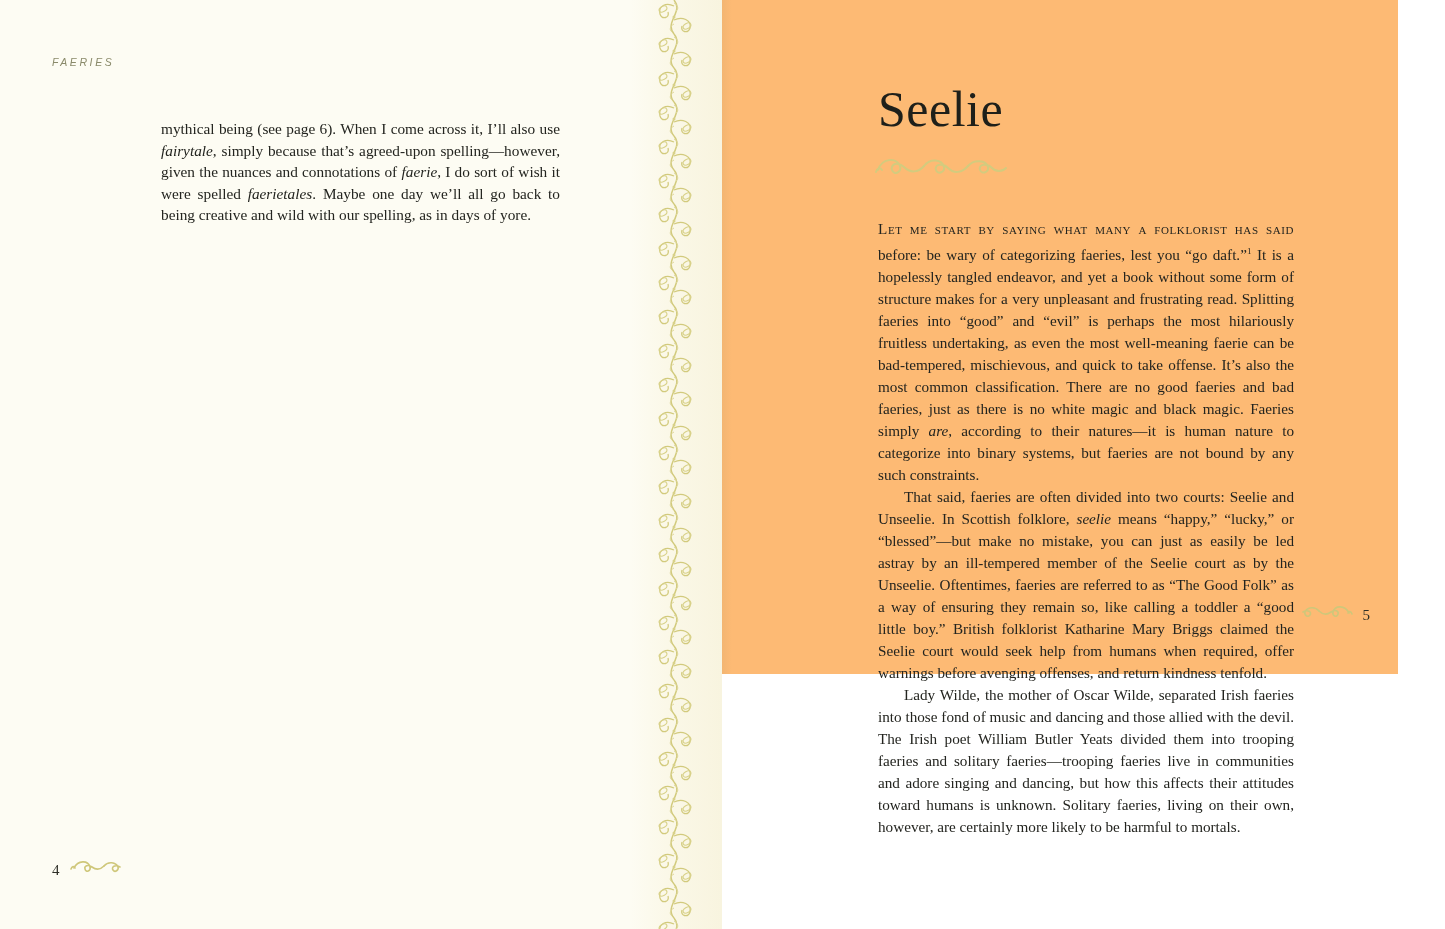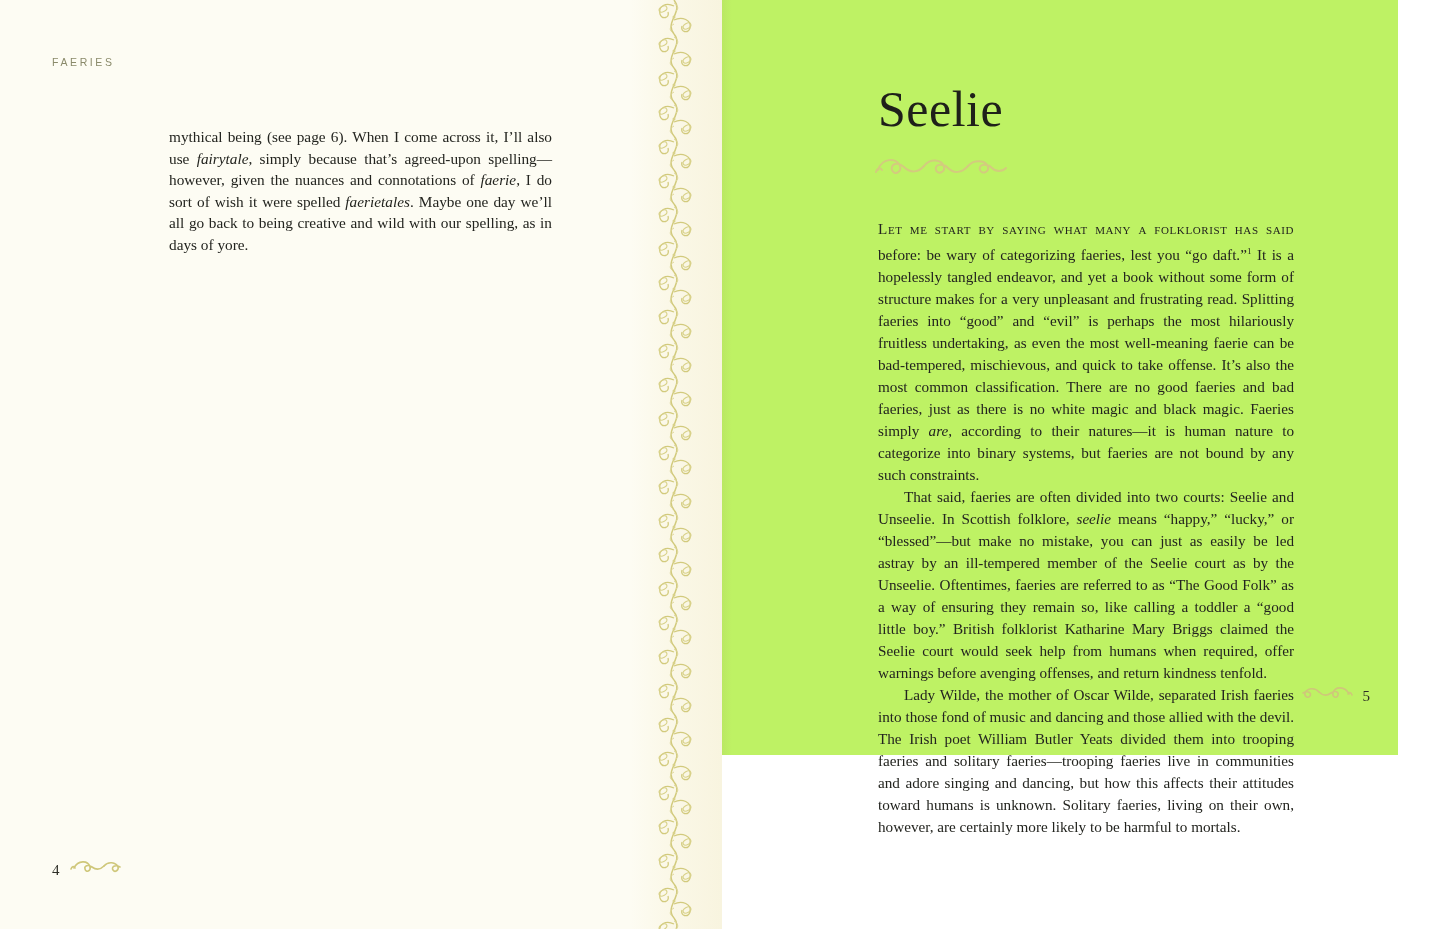--- a/index.html
+++ b/index.html
@@ -30,35 +30,36 @@
   }
   .running-head {
     position: absolute;
     left: 52px;
     top: 56px;
     font-family: "Liberation Sans", sans-serif;
     font-size: 10.5px;
     letter-spacing: 2.6px;
     color: #8a8a6a;
     font-weight: 400;
+    font-style: italic;
   }
   .left-textblock {
     position: absolute;
     left: 153px;
     top: 110px;
     width: 415px;
     font-size: 15.3px;
     line-height: 21.5px;
     color: #23241f;
     text-align: justify;
     text-justify: inter-word;
     hyphens: auto;
   }
   .left-textblock p {
-    margin: 16px;
+    margin: 8px;
     text-indent: 0;
   }
   i { font-style: italic; }
 
   .folio-left {
     position: absolute;
     left: 52px;
     bottom: 46px;
     font-size: 15px;
     color: #2d2e26;
@@ -86,22 +87,22 @@
     background: linear-gradient(to right, #fdfcf3 0%, #fbf8e8 40%, #f8f4df 100%);
     overflow: hidden;
   }
   .gutter svg { display: block; }
 
   
   .page-right {
     position: relative;
     width: 700px;
     flex: 0 0 700px;
-    height: 755px;
-    background: #bef264;
+    height: 674px;
+    background: #fdba74;
   }
   .chapter-title {
     position: absolute;
     left: 156px;
     top: 80px;
     font-size: 50px;
     font-family: "Liberation Serif", serif;
     color: #1f201a;
     letter-spacing: 0.5px;
   }

